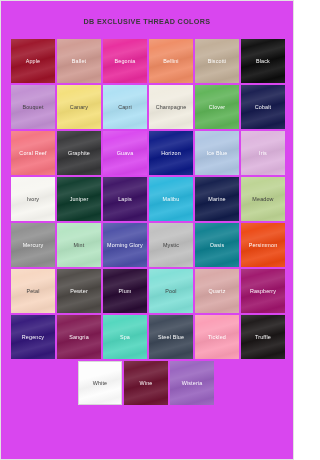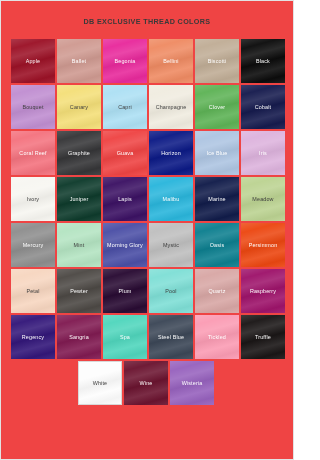--- a/index.html
+++ b/index.html
@@ -84,21 +84,21 @@
     font-family: "Liberation Sans", sans-serif;
     white-space: nowrap;
   }
   .swatch.light-text .swatch-label { color: #ffffff; }
   .swatch.dark-text  .swatch-label { color: #3f3f3f; }
   .swatch.bordered { border: 1px solid #d8d8d8; }
 </style>
 </head>
 <body>
 
-<div class="page" style="background: #ef4444; border-color: rgb(226, 226, 226);">
+<div class="page" style="background: #d946ef; border-color: rgb(226, 226, 226);">
 
   <h1 class="page-title">DB EXCLUSIVE THREAD COLORS</h1>
 
   <div class="swatch-grid">
       <div class="swatch-row">
         <div class="swatch light-text" style="background-color: rgb(156, 18, 39);">
           <span class="swatch-label">Apple</span>
         </div>
         <div class="swatch light-text" style="background-color: rgb(207, 154, 145);">
           <span class="swatch-label">Ballet</span>

